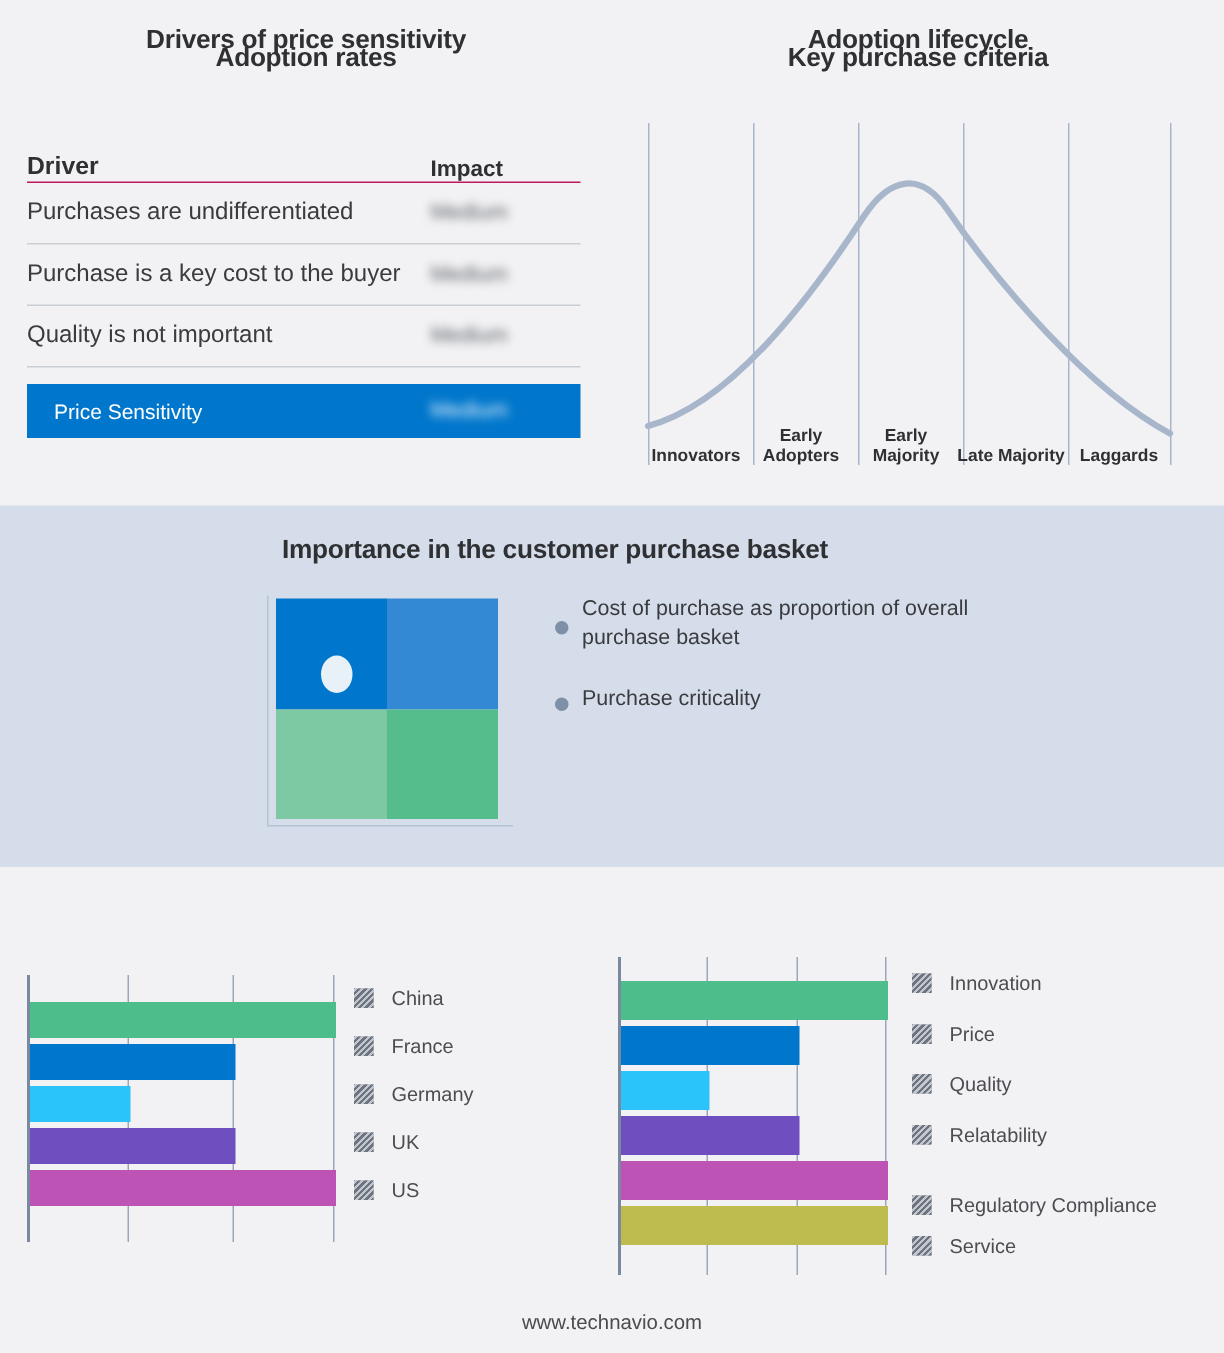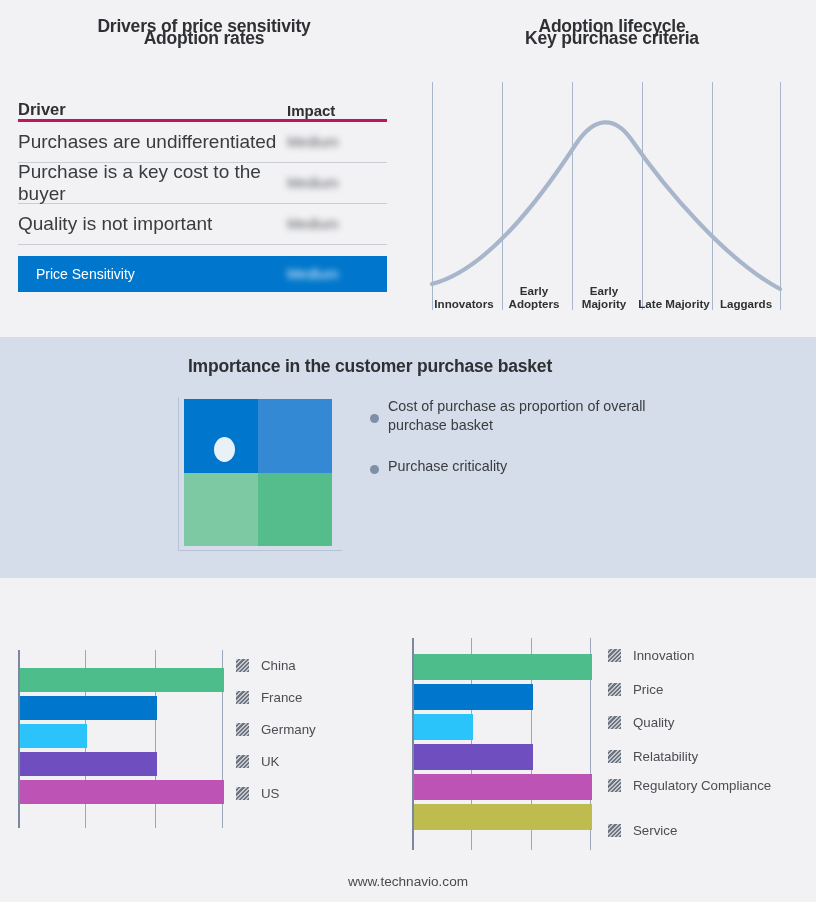--- a/index.html
+++ b/index.html
@@ -61,21 +61,21 @@
   }
   .drv-table {
     position: absolute;
     left: 18px; top: 92px;
     width: 369px;
   }
   .drv-head {
     display: flex;
     align-items: flex-end;
     height: 30px;
-    border-bottom: 3px solid #be185d;
+    border-bottom: 1px solid #be185d;
     box-sizing: border-box;
   }
   .drv-head .c1 {
     flex: 1;
     font-weight: bold;
     font-size: 16.5px;
     color: #2f3033;
   }
   .drv-head .c2 {
     width: 100px;
@@ -86,21 +86,21 @@
   }
   .drv-row {
     display: flex;
     align-items: center;
     height: 41px;
     border-bottom: 1px solid #c9cdd4;
     box-sizing: border-box;
   }
   .drv-row .c1 {
     flex: 1;
-    font-size: 19px;
+    font-size: 16px;
     color: #3a3b3e;
   }
   .drv-row .c2 {
     width: 100px;
     font-size: 14.5px;
     color: #5c5f66;
     filter: blur(3.1px);
   }
   .drv-row.highlight {
     background: #0077cc;
@@ -446,21 +446,21 @@
             <span class="bleg-label">Price</span>
           </div>
           <div class="bleg-row" style="top: 67px;">
             <span class="bleg-swatch"></span>
             <span class="bleg-label">Quality</span>
           </div>
           <div class="bleg-row" style="top: 101px;">
             <span class="bleg-swatch"></span>
             <span class="bleg-label">Relatability</span>
           </div>
-          <div class="bleg-row" style="top: 130px;">
+          <div class="bleg-row" style="top: 148px;">
             <span class="bleg-swatch"></span>
             <span class="bleg-label">Regulatory Compliance</span>
           </div>
           <div class="bleg-row" style="top: 175px;">
             <span class="bleg-swatch"></span>
             <span class="bleg-label">Service</span>
           </div>
         </div>
     </div>
   </div>

